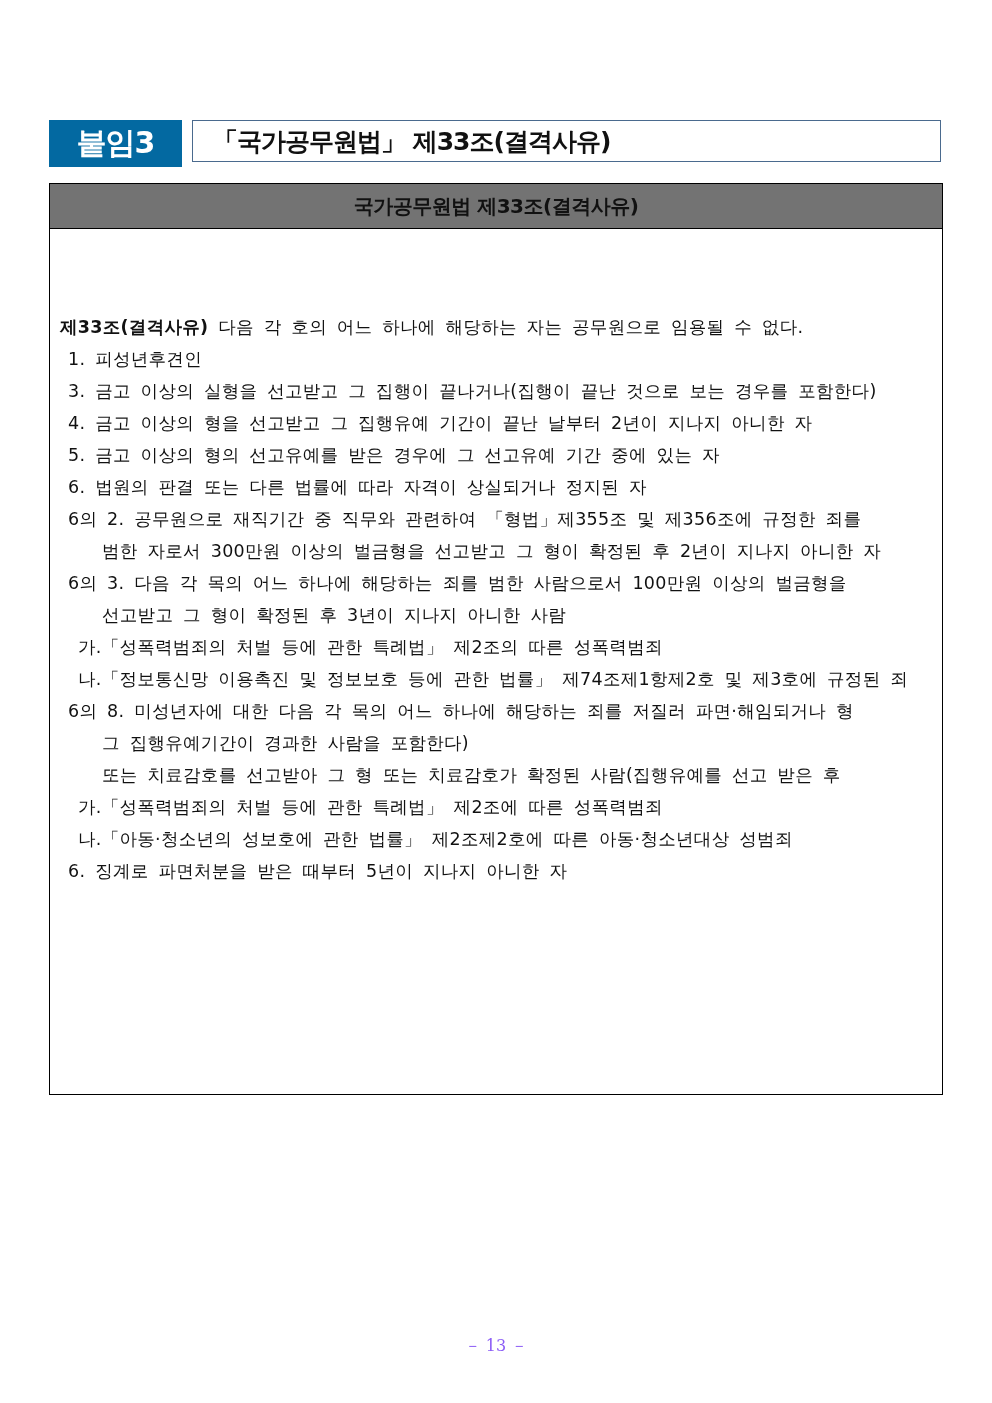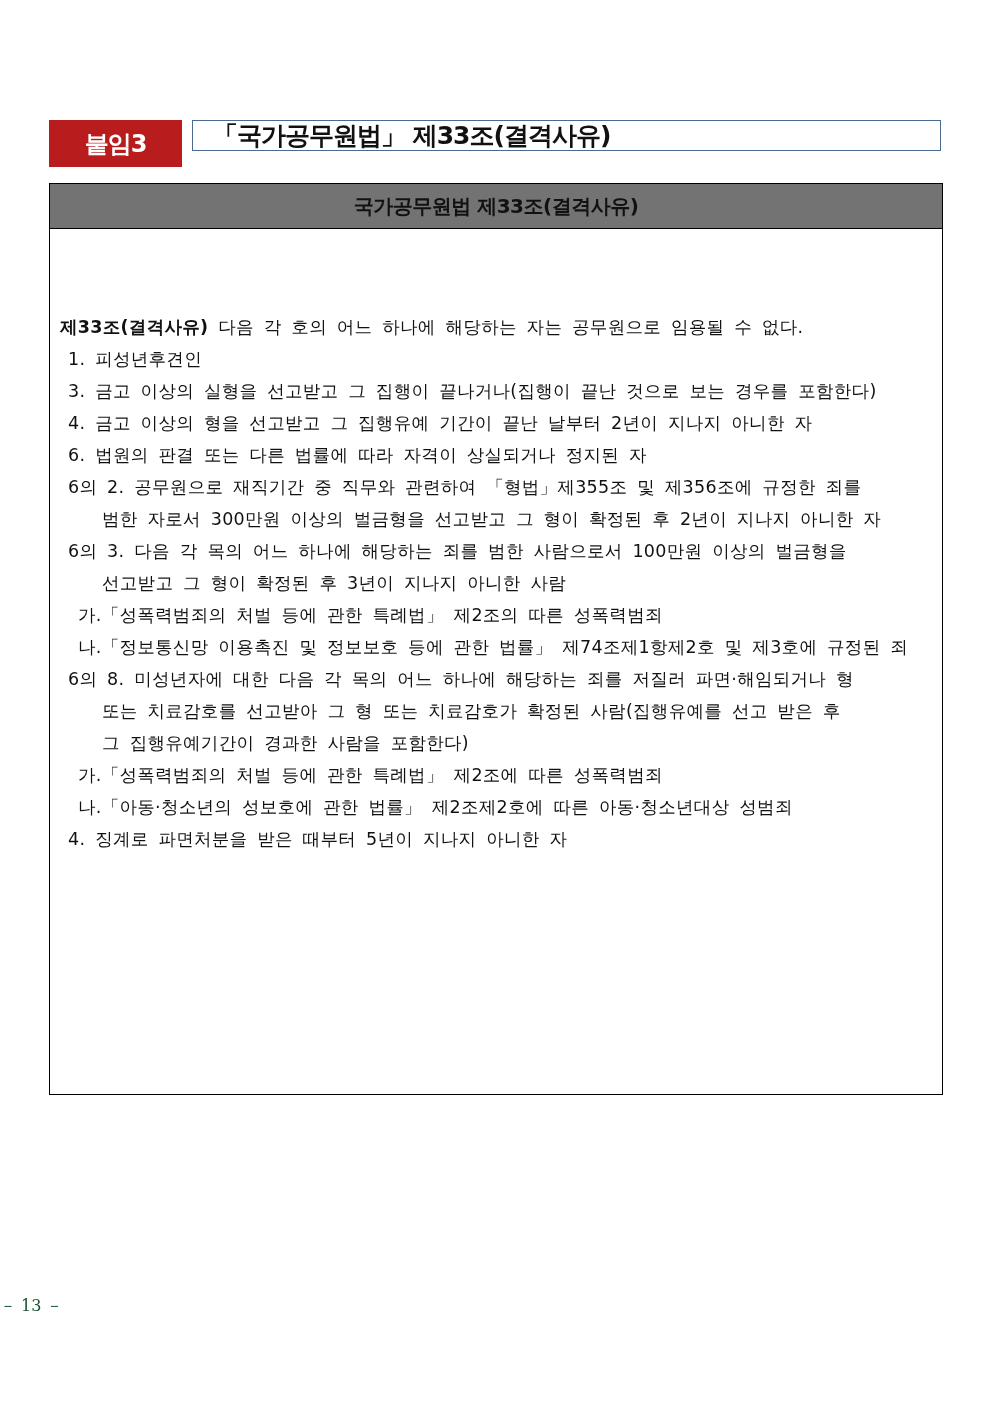--- a/index.html
+++ b/index.html
@@ -1,73 +1,74 @@
 <!DOCTYPE html>
 <html><head>
 <meta charset="utf-8">
 <style>
   html, body { margin: 0; padding: 0; background: #ffffff; }
   body { width: 992px; height: 1403px; position: relative; font-family: "DejaVu Sans", "Liberation Sans", sans-serif; color: #111; }
   .badge {
     position: absolute; left: 49px; top: 120px; width: 133px; height: 47px;
-    background: #b91c1c; color: #fff; font-weight: bold; font-size: 24px;
+    background: #0369a1; color: #fff; font-weight: bold; font-size: 30px;
     display: flex; align-items: center; justify-content: center; letter-spacing: -1px;
   }
   .title-box {
-    position: absolute; left: 192px; top: 120px; width: 749px; height: 31px;
+    position: absolute; left: 192px; top: 120px; width: 749px; height: 42px;
     border: 1px solid #4a6a8e; display: flex; align-items: center;
     font-size: 25px; font-weight: bold; padding-left: 20px; box-sizing: border-box; letter-spacing: -1px;
   }
   .law-box {
     position: absolute; left: 49px; top: 183px; width: 894px; height: 912px;
     border: 1px solid #000; box-sizing: border-box;
   }
   .law-header {
     height: 44px; background: #737373; border-bottom: 1px solid #000;
     display: flex; align-items: center; justify-content: center;
     font-size: 20px; font-weight: bold; letter-spacing: -0.5px;
   }
   .law-body { padding: 82px 10px 0 10px; font-size: 17.5px; }
   .line { height: 32px; line-height: 32px; white-space: nowrap; letter-spacing: 0.3px; word-spacing: 4px; }
   .intro b { font-weight: bold; text-align: center; }
   .i1 { padding-left: 8px; }
   .i2 { padding-left: 36px; }
   .i3 { padding-left: 42px; }
   .sub { padding-left: 18px; }
   .page-num {
-    position: absolute; left: 0; width: 992px; top: 1296px; 
-    font-family: "DejaVu Serif", "Liberation Serif", serif; font-size: 16px; color: #14532d;
+    position: absolute; left: 0; width: 992px; top: 1336px; text-align: center;
+    font-family: "DejaVu Serif", "Liberation Serif", serif; font-size: 16px; color: #8b5cf6;
   }
 </style>
 </head>
 <body>
 
 <div class="badge">붙임3</div>
 <div class="title-box">
   <span>「국가공무원법」 제33조(결격사유)</span>
 </div>
 
 <div class="law-box">
   <div class="law-header">국가공무원법 제33조(결격사유)</div>
   <div class="law-body">
     <div class="line intro"><b>제33조(결격사유)</b><span> 다음 각 호의 어느 하나에 해당하는 자는 공무원으로 임용될 수 없다.</span></div>
     <div id="lines">
         <div class="line i1">1. 피성년후견인</div>
         <div class="line i1">3. 금고 이상의 실형을 선고받고 그 집행이 끝나거나(집행이 끝난 것으로 보는 경우를 포함한다)</div>
         <div class="line i1">4. 금고 이상의 형을 선고받고 그 집행유예 기간이 끝난 날부터 2년이 지나지 아니한 자</div>
+        <div class="line i1">5. 금고 이상의 형의 선고유예를 받은 경우에 그 선고유예 기간 중에 있는 자</div>
         <div class="line i1">6. 법원의 판결 또는 다른 법률에 따라 자격이 상실되거나 정지된 자</div>
         <div class="line i1">6의 2. 공무원으로 재직기간 중 직무와 관련하여 「형법」제355조 및 제356조에 규정한 죄를</div>
         <div class="line i3">범한 자로서 300만원 이상의 벌금형을 선고받고 그 형이 확정된 후 2년이 지나지 아니한 자</div>
         <div class="line i1">6의 3. 다음 각 목의 어느 하나에 해당하는 죄를 범한 사람으로서 100만원 이상의 벌금형을</div>
         <div class="line i3">선고받고 그 형이 확정된 후 3년이 지나지 아니한 사람</div>
         <div class="line sub">가.「성폭력범죄의 처벌 등에 관한 특례법」 제2조의 따른 성폭력범죄</div>
         <div class="line sub">나.「정보통신망 이용촉진 및 정보보호 등에 관한 법률」 제74조제1항제2호 및 제3호에 규정된 죄</div>
         <div class="line i1">6의 8. 미성년자에 대한 다음 각 목의 어느 하나에 해당하는 죄를 저질러 파면·해임되거나 형</div>
+        <div class="line i3">그 집행유예기간이 경과한 사람을 포함한다)</div>
         <div class="line i3">또는 치료감호를 선고받아 그 형 또는 치료감호가 확정된 사람(집행유예를 선고 받은 후</div>
-        <div class="line i3">그 집행유예기간이 경과한 사람을 포함한다)</div>
         <div class="line sub">가.「성폭력범죄의 처벌 등에 관한 특례법」 제2조에 따른 성폭력범죄</div>
         <div class="line sub">나.「아동·청소년의 성보호에 관한 법률」 제2조제2호에 따른 아동·청소년대상 성범죄</div>
-        <div class="line i1">4. 징계로 파면처분을 받은 때부터 5년이 지나지 아니한 자</div>
+        <div class="line i1">6. 징계로 파면처분을 받은 때부터 5년이 지나지 아니한 자</div>
       </div>
   </div>
 </div>
 
 <div class="page-num">－ 13 －</div>
 
 </body></html>

